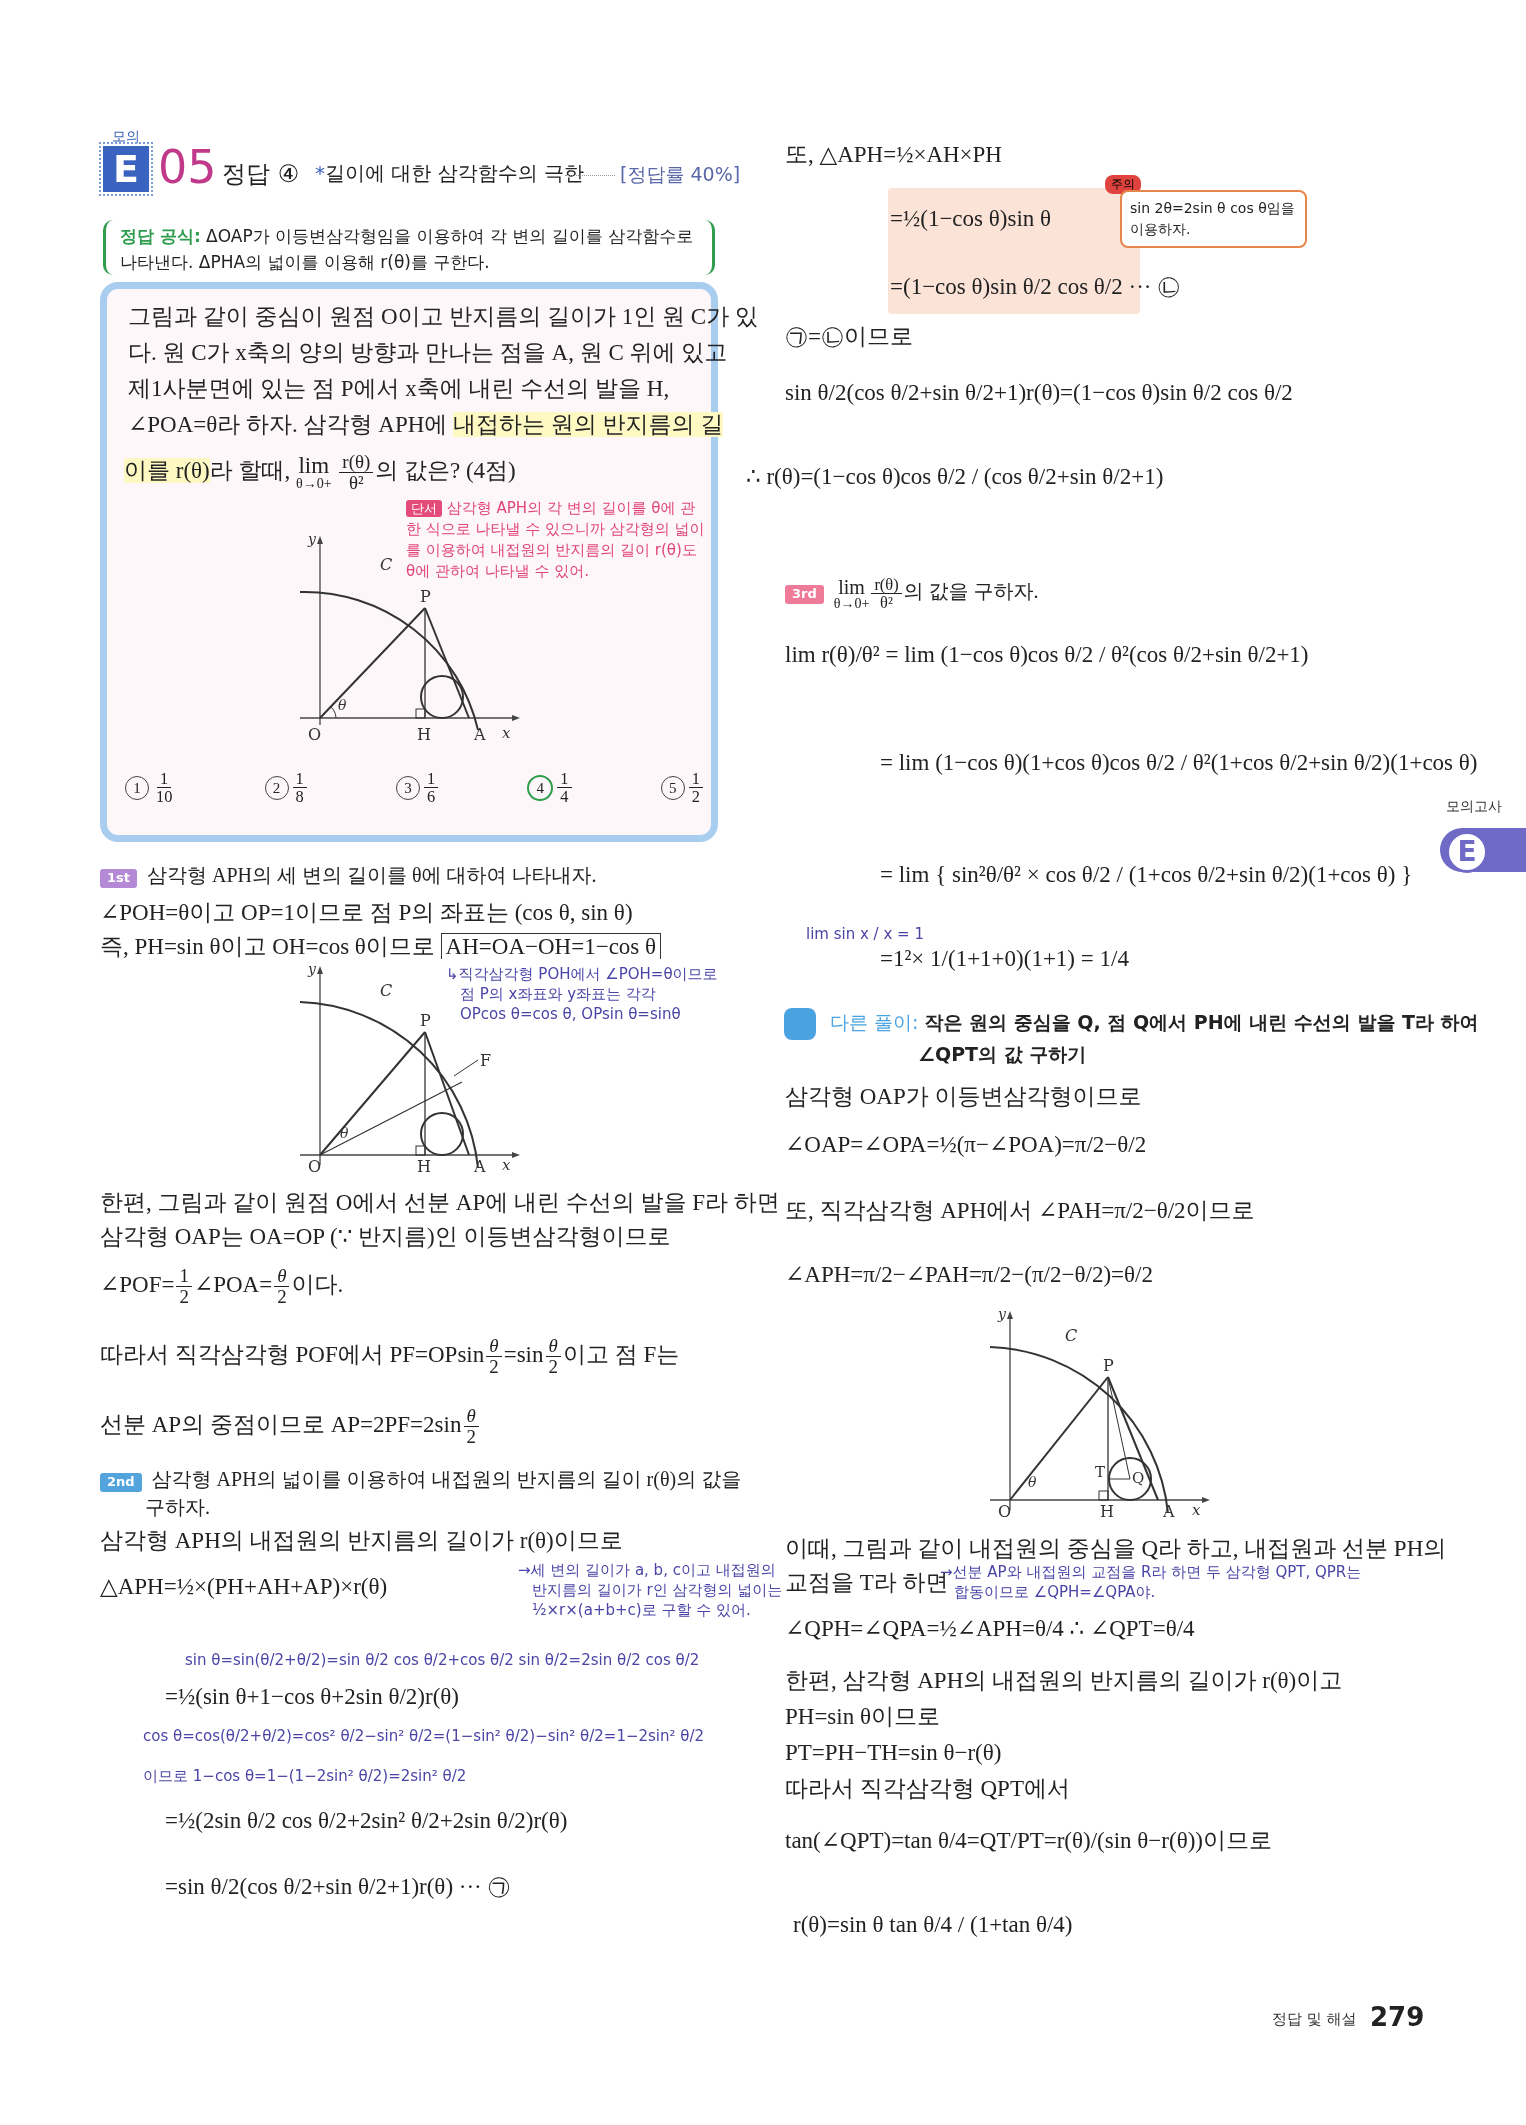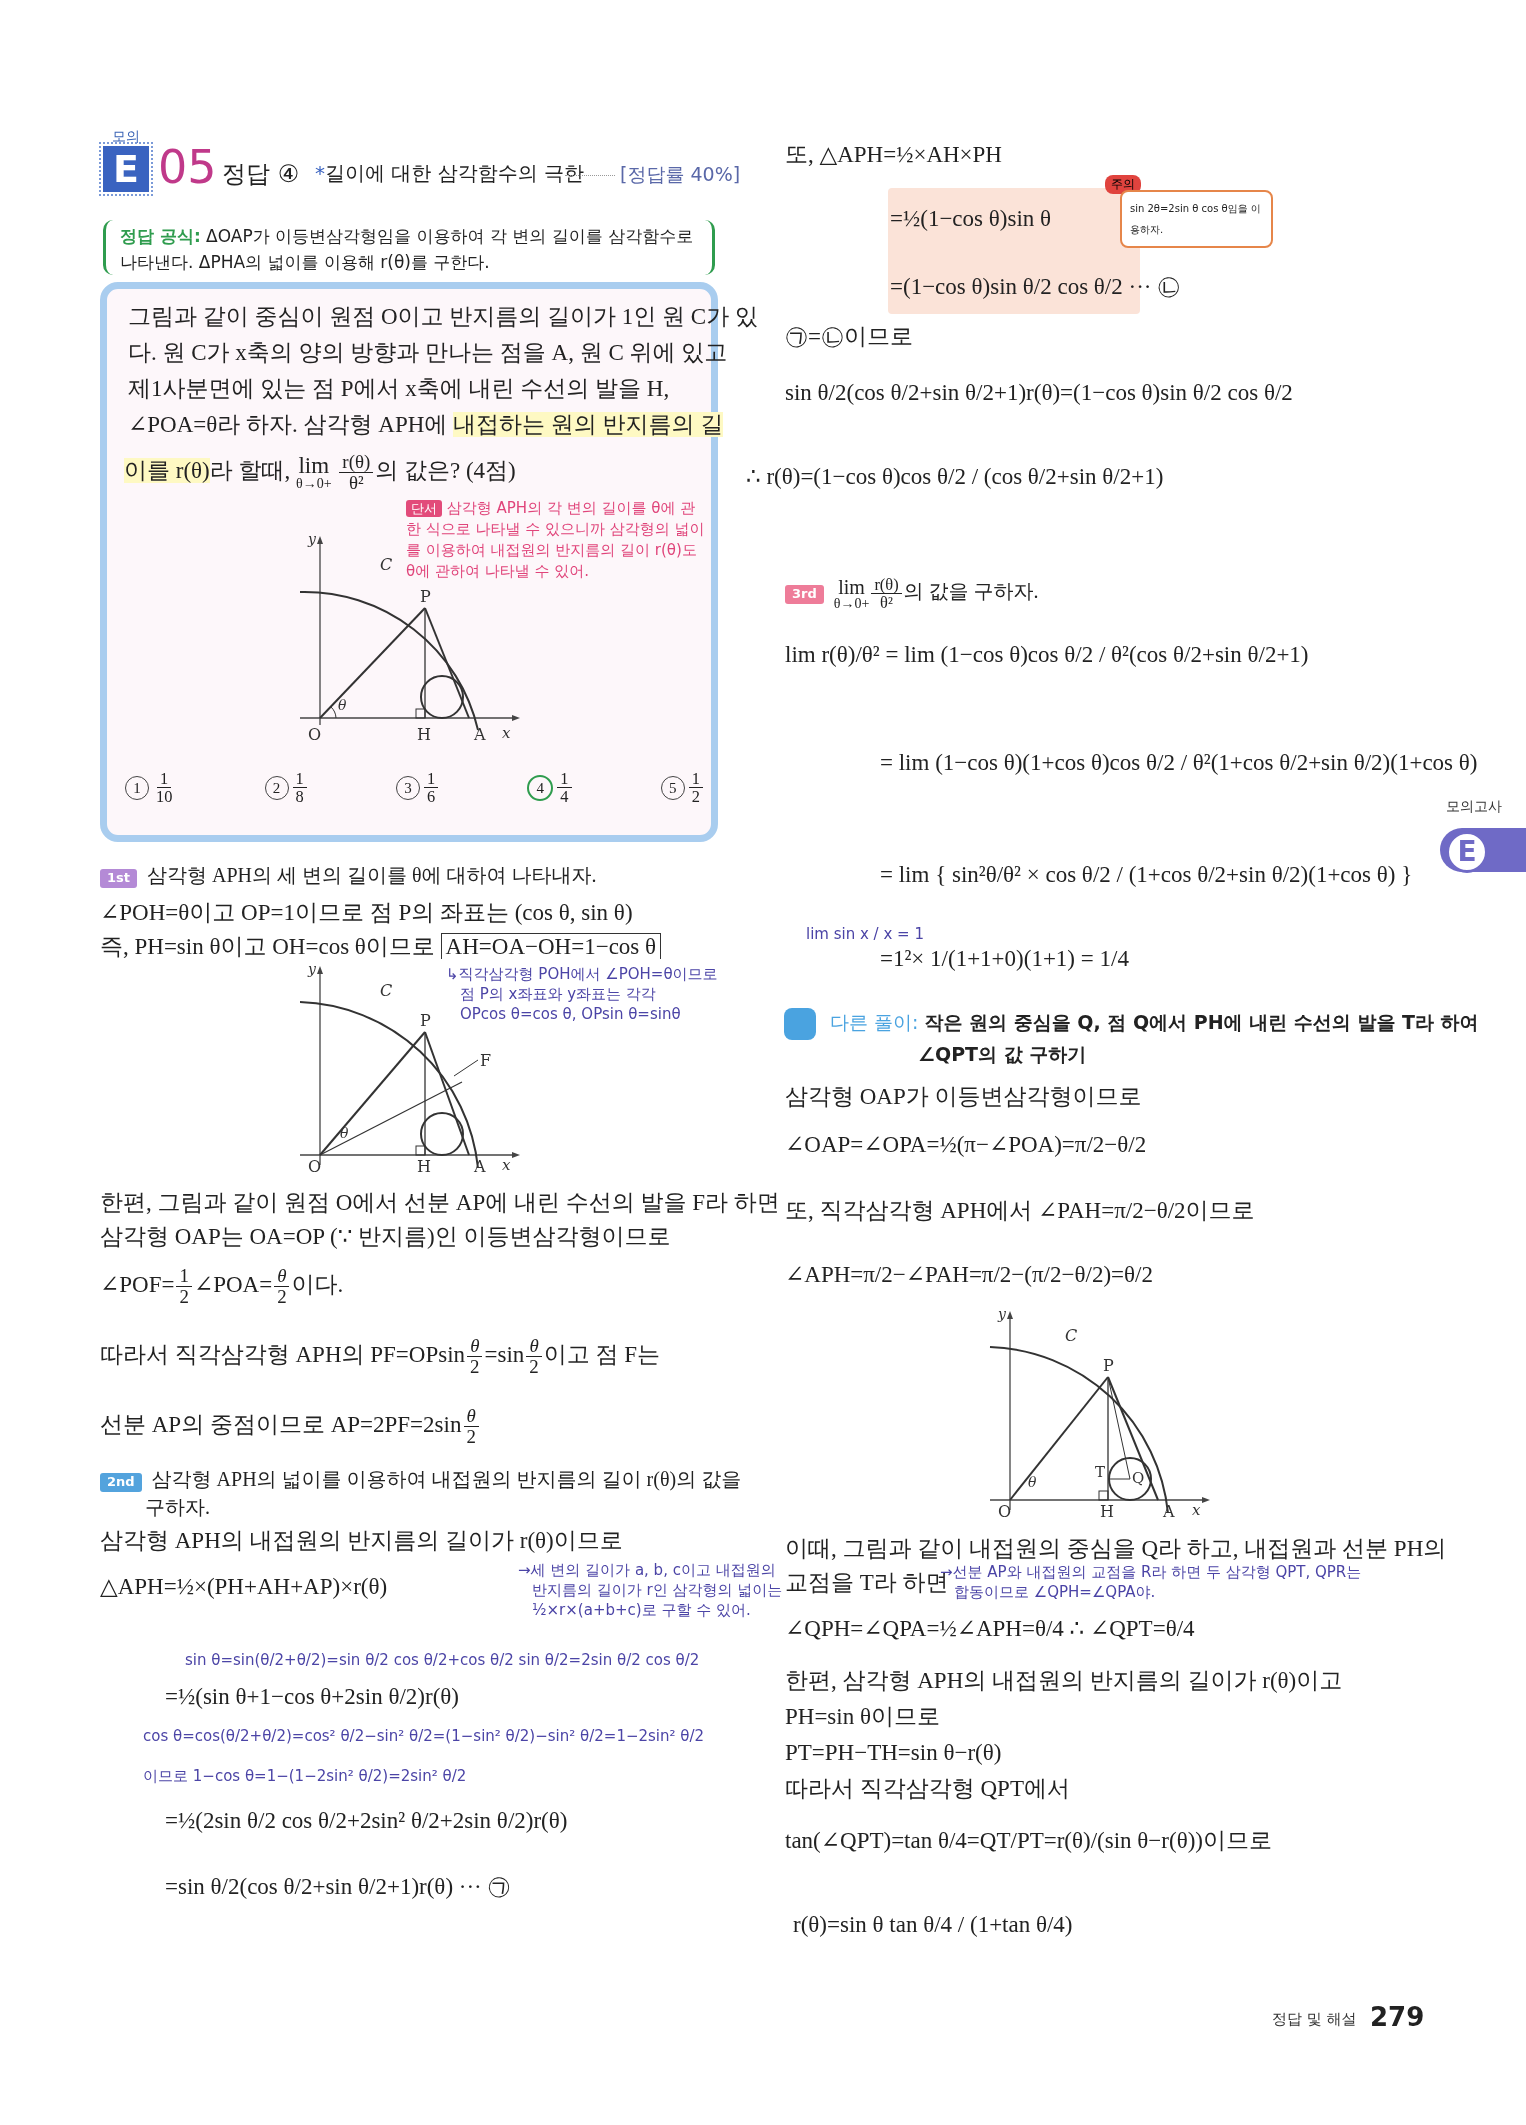--- a/index.html
+++ b/index.html
@@ -42,21 +42,21 @@
   .step { display:inline-block; color:#fff; font-size:13px; font-weight:bold; padding:1px 7px; border-radius:3px; margin-right:10px; font-family:"DejaVu Sans", sans-serif; }
   .s1 { background:#b48ad6; }
   .s2 { background:#53a3dd; }
   .s3 { background:#ee7c99; }
 
   .ann { position:absolute; font-size:15px; color:#4b44a6; line-height:20px; white-space:nowrap; font-family:"DejaVu Sans", sans-serif; }
   .boxed { border:1.5px solid #333; border-bottom:none; padding:0 4px; }
 
   
   .peach { left:888px; top:188px; width:252px; height:126px; background:#fbe3d8; border-radius:4px; }
-  .caution { left:1120px; top:190px; width:153px; height:58px; border:2px solid #e6864a; border-radius:8px; font-size:10px; padding:6px 8px; box-sizing:border-box; line-height:21px; background:#fff; }
+  .caution { left:1120px; top:190px; width:187px; height:58px; border:2px solid #e6864a; border-radius:8px; font-size:14px; padding:6px 8px; box-sizing:border-box; line-height:21px; background:#fff; }
   .caution-tag { left:1105px; top:175px; background:#e0433e; color:#000000; font-size:12px; padding:1px 6px; border-radius:8px; }
 
   .sidetab { left:1440px; top:828px; width:86px; height:44px; background:#6f6ac6; border-radius:22px 0 0 22px; }
   .sidetab-e { left:1446px; top:831px; width:36px; height:36px; border-radius:50%; background:#fff; color:#6f6ac6; text-align:center; line-height:36px; font-size:28px; font-weight:bold; border:3px solid #6f6ac6; }
   .sidetab-lbl { left:1446px; top:798px; font-size:14px; color:#333; }
 
   .alt-icon { left:784px; top:1008px; width:32px; height:32px; background:#4aa3e0; border-radius:8px; }
   .footer-lbl { left:1272px; top:2010px; font-size:15px; color:#333; }
   .footer-num { left:1370px; top:2002px; font-size:26px; font-weight:bold; color:#222; }
 </style>
@@ -188,21 +188,21 @@
 
 <div class="line serif" style="left:100px;top:1188px;">한편, 그림과 같이 원점 O에서 선분 AP에 내린 수선의 발을 F라 하면</div>
 <div class="line serif" style="left:100px;top:1222px;">삼각형 OAP는 OA=OP (∵ 반지름)인 이등변삼각형이므로</div>
 <div class="line serif" style="left:100px;top:1266px;"><span>∠POF=</span><span class="frac">
       <span class="num">1</span>
       <span class="den">2</span>
     </span><span>∠POA=</span><span class="frac">
       <span class="num it">θ</span>
       <span class="den">2</span>
     </span><span>이다.</span></div>
-<div class="line serif" style="left:100px;top:1336px;"><span>따라서 직각삼각형 APH의 PF=OPsin</span><span class="frac">
+<div class="line serif" style="left:100px;top:1336px;"><span>따라서 직각삼각형 POF에서 PF=OPsin</span><span class="frac">
       <span class="num it">θ</span>
       <span class="den">2</span>
     </span><span>=sin</span><span class="frac">
       <span class="num it">θ</span>
       <span class="den">2</span>
     </span><span>이고 점 F는</span></div>
 <div class="line serif" style="left:100px;top:1406px;"><span>선분 AP의 중점이므로 AP=2PF=2sin</span><span class="frac">
       <span class="num it">θ</span>
       <span class="den">2</span>
     </span></div>

